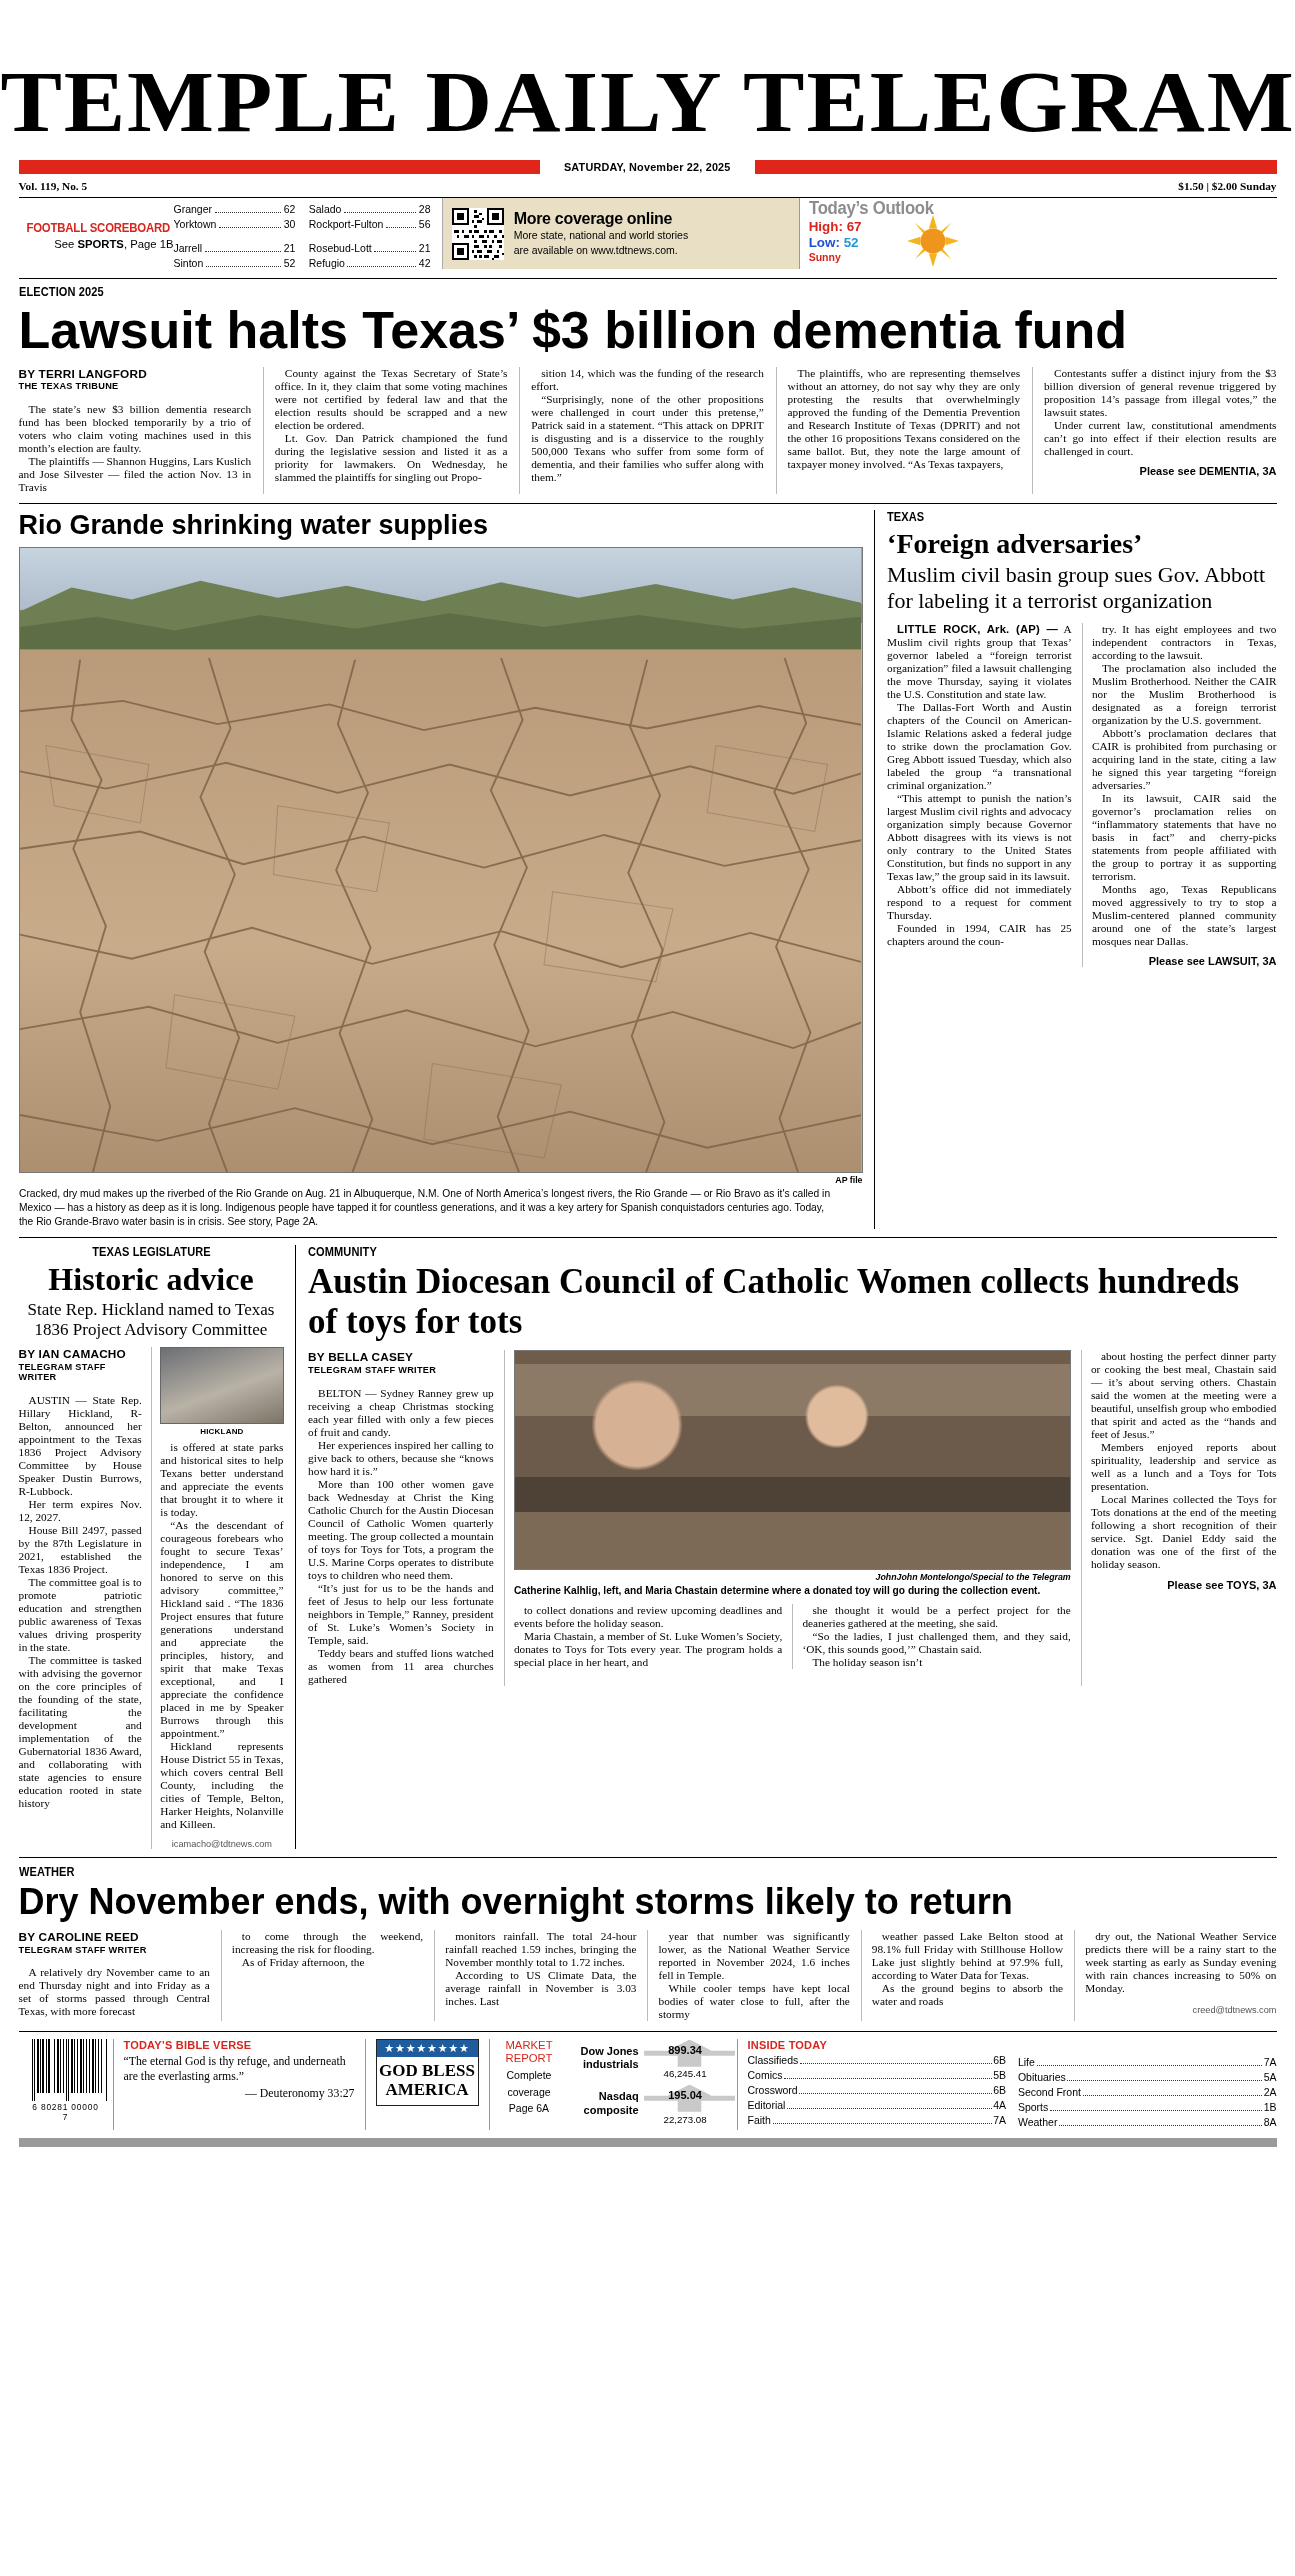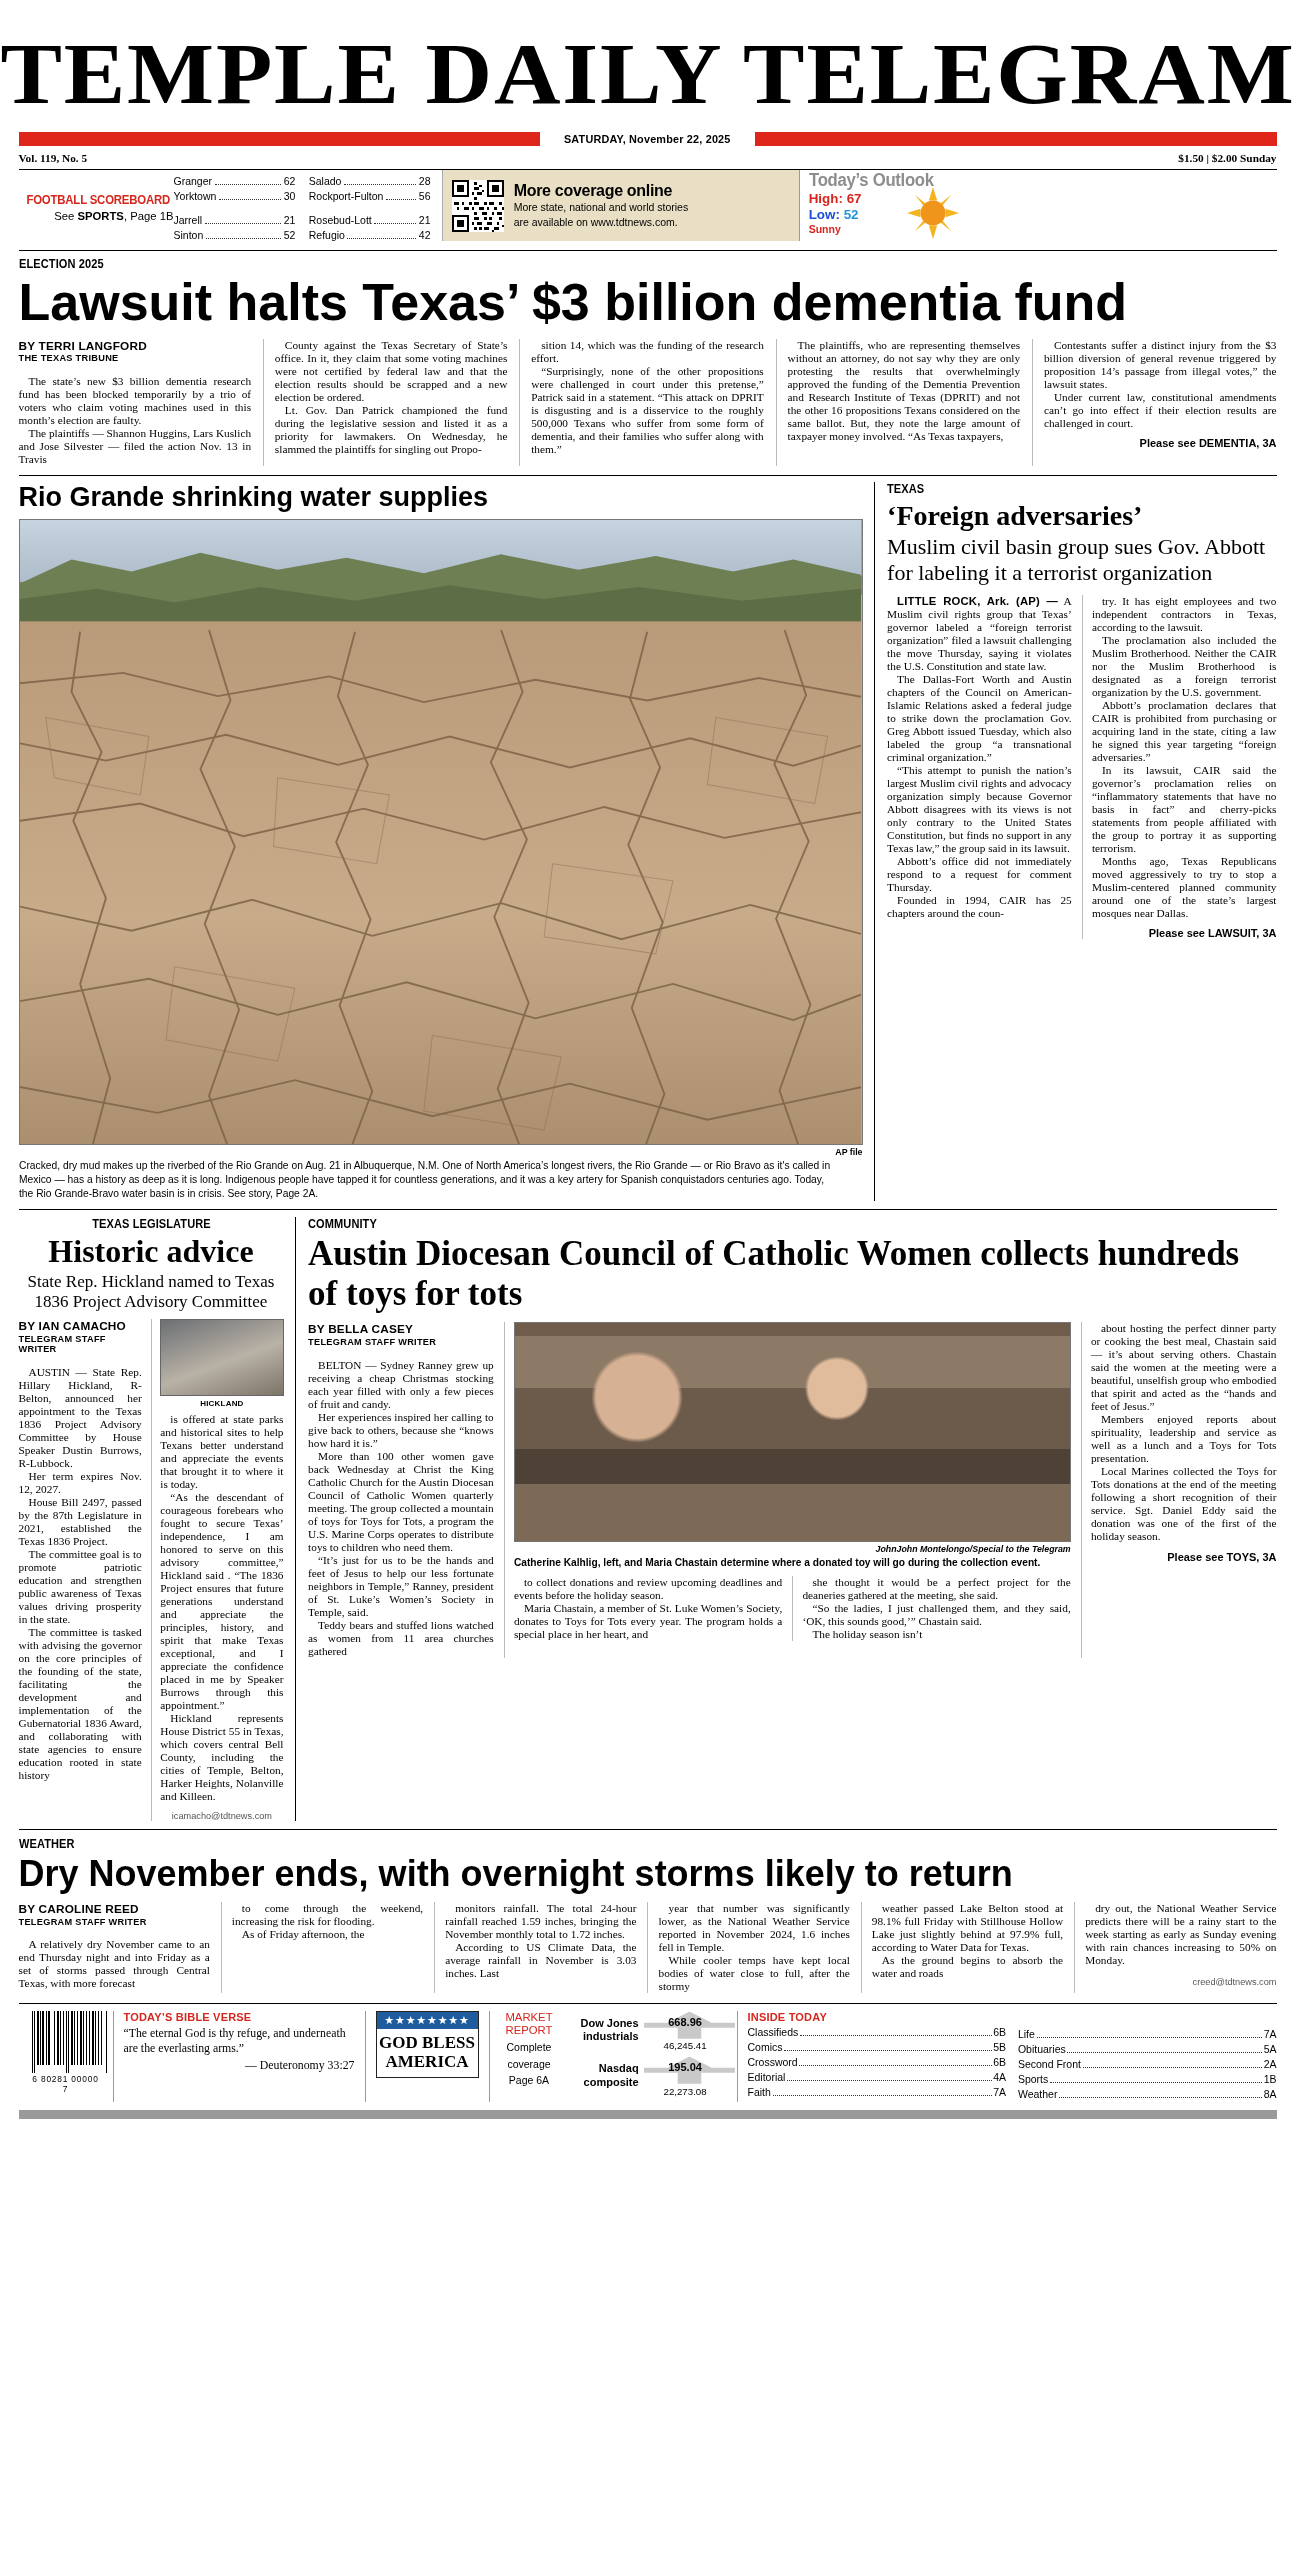--- a/index.html
+++ b/index.html
@@ -4,21 +4,21 @@
 <style>
   * { box-sizing: border-box; }
   html, body { margin:0; padding:0; }
   body {
     width:1295px; height:2576px;
     background:#ffffff;
     font-family:"Liberation Serif", serif;
     color:#000;
     -webkit-font-smoothing:antialiased;
   }
-  .page { width:1295px; height:1848px; position:relative; padding:0 18.5px; }
+  .page { width:1295px; height:1848px; position:relative; padding:0 18.5px;margin-top:28px; }
 
   
   .masthead { text-align:center; padding-top:30px; }
   .masthead .title {
     font-family:"Liberation Serif", serif;
     font-weight:700;
     font-size:87px;
     line-height:1;
     letter-spacing:1.7px;
     transform:scaleX(1.06);
@@ -751,21 +751,21 @@
       <div class="iq">
         <div class="nm">
           <div>Dow Jones</div>
           <div>industrials</div>
         </div>
         <div class="arrowbox">
           <svg viewBox="0 0 108 34" width="91" height="28.6" style="position:absolute;top:0;left:0">
             <polygon points="54,1 80,14 68,14 68,33 40,33 40,14 28,14" fill="#c9c9c9"></polygon>
             <polygon points="54,1 80,14 108,14 108,20 0,20 0,14 28,14" fill="#c9c9c9"></polygon>
           </svg>
-          <div class="chg">668.96</div>
+          <div class="chg">899.34</div>
           <div class="val">46,245.41</div>
         </div>
       </div>
       <div class="iq">
         <div class="nm">
           <div>Nasdaq</div>
           <div>composite</div>
         </div>
         <div class="arrowbox">
           <svg viewBox="0 0 108 34" width="91" height="28.6" style="position:absolute;top:0;left:0">

